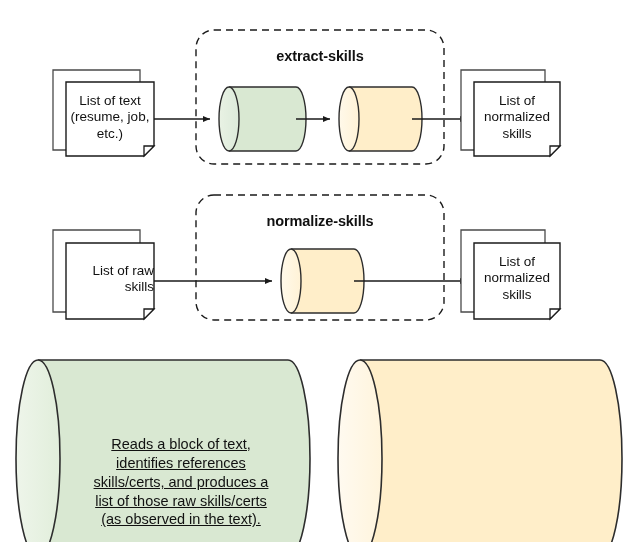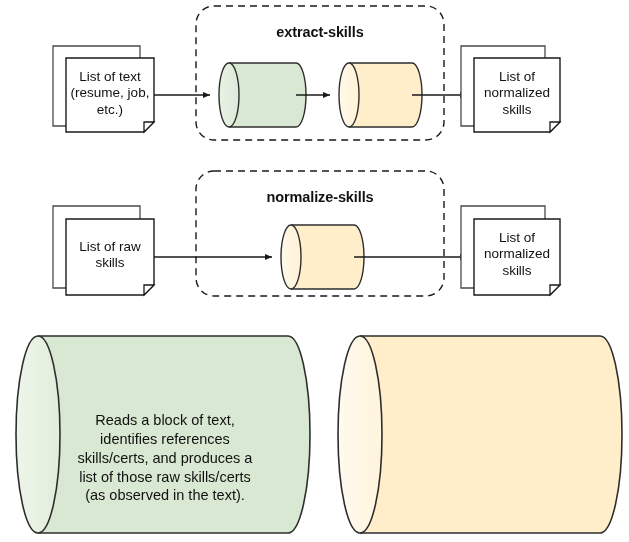--- a/index.html
+++ b/index.html
@@ -11,20 +11,21 @@
     width: 629px;
     height: 542px;
     position: relative;
     overflow: hidden;
     font-family: "Liberation Sans", sans-serif;
     color: #111111;
   }
   #diagram-root {
     position: absolute;
     inset: 0;
+    margin-top: 24px;
   }
   svg.layer {
     position: absolute;
     left: 0;
     top: 0;
     width: 629px;
     height: 542px;
     overflow: visible;
   }
   .txt-layer {
@@ -144,28 +145,28 @@
     <div class="lbl lbl-doc" style="left:66px; top:69px; width:88px;">List of text
 (resume, job,
 etc.)</div>
 
     <div class="lbl lbl-doc" style="left:474px; top:69px; width:86px;">List of
 normalized
 skills</div>
 
     <div class="lbl lbl-group-title" style="left:196px; top:189px; width:248px;">normalize-skills</div>
 
-    <div class="lbl lbl-doc" style="left:66px; top:239px; width:88px;">List of raw
+    <div class="lbl lbl-doc" style="left:66px; top:239px; width:88px;text-align:right;">List of raw
 skills</div>
 
     <div class="lbl lbl-doc" style="left:474px; top:230px; width:86px;">List of
 normalized
 skills</div>
 
-    <div class="lbl lbl-model-body" style="left:40px; top:411px; width:250px;">Reads a block of text,
+    <div class="lbl lbl-model-body" style="left:56px; top:411px; width:250px;text-decoration:underline;">Reads a block of text,
 identifies references
 skills/certs, and produces a
 list of those raw skills/certs
 (as observed in the text).</div>
 
 
   </div>
 </div>
 
 </body></html>

